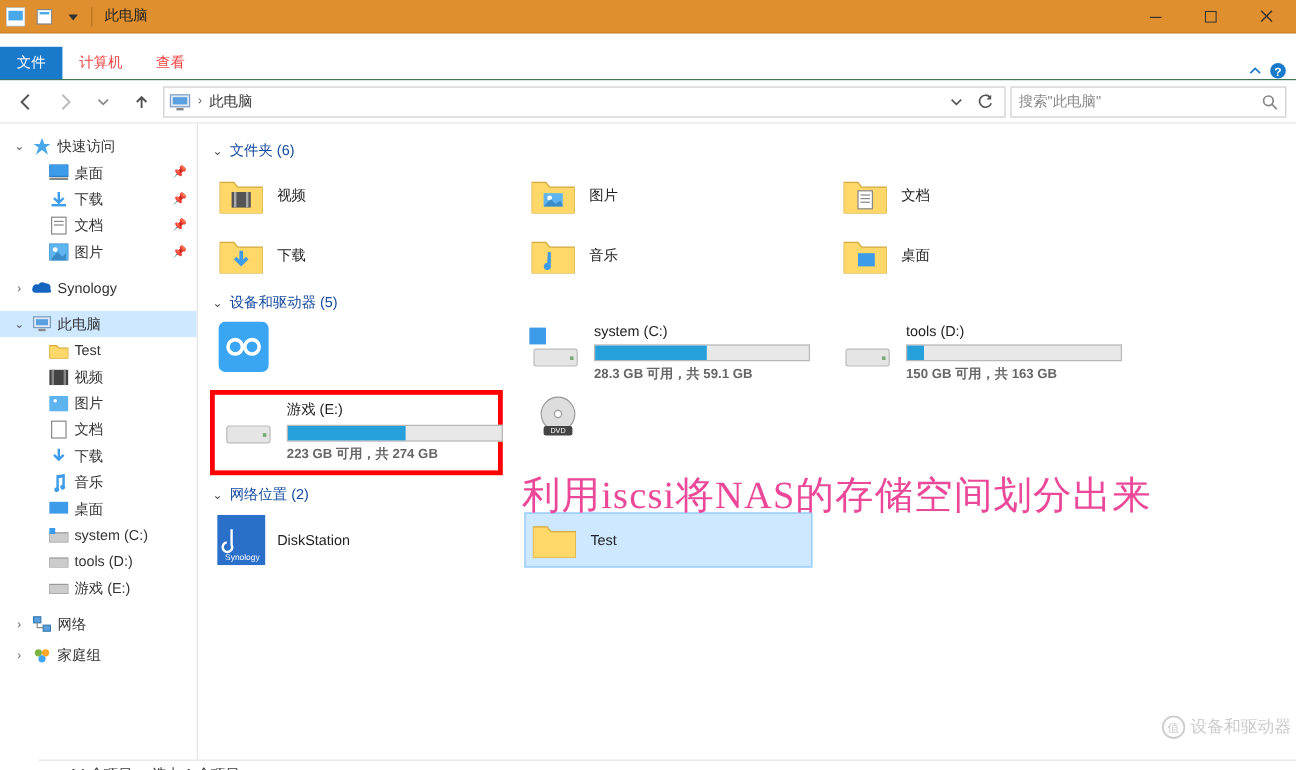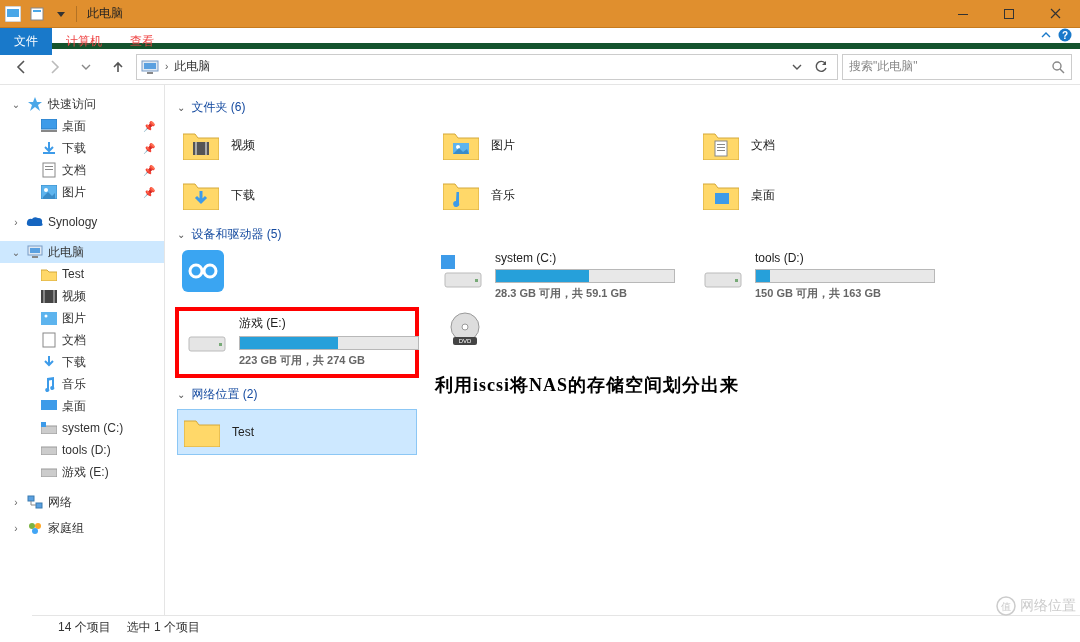--- a/index.html
+++ b/index.html
@@ -4,21 +4,21 @@
 <style>
   * { box-sizing: border-box; margin: 0; padding: 0; font-family: "Microsoft YaHei", "Segoe UI", sans-serif; }
   body { width: 1080px; height: 642px; background: #fff; overflow: hidden; font-size: 12px; color: #333; }
   .titlebar { height: 28px; background: #e08f2e; display: flex; align-items: center; padding: 0 2px; border-bottom: 1px solid #c77b1e; }
   .titlebar .icon-box { width: 22px; height: 20px; display: flex; align-items: center; justify-content: center; }
   .titlebar .qa { display: flex; align-items: center; gap: 2px; }
   .titlebar .sep { width: 1px; height: 16px; background: rgba(0,0,0,0.2); margin: 0 4px; }
   .titlebar .title { margin-left: 6px; color: #222; font-size: 12px; }
   .win-controls { margin-left: auto; display: flex; }
   .win-btn { width: 46px; height: 28px; display: flex; align-items: center; justify-content: center; color: #333; }
-  .ribbon-tabs { height: 21px; background: #fff; display: flex; align-items: flex-start; border-bottom: 6px solid #14532d; }
+  .ribbon-tabs { height: 39px; background: #fff; display: flex; align-items: flex-end; border-bottom: 1px solid #14532d; }
   .ribbon-tab { padding: 5px 14px; font-size: 12px; color: #ef4444; }
   .ribbon-tab.active { background: #1979ca; color: #fff; }
   .ribbon-collapse { margin-left: auto; display: flex; align-items: center; gap: 6px; padding-right: 8px; color: #1979ca; }
   .navbar { height: 36px; display: flex; align-items: center; padding: 4px 8px; gap: 4px; background: #fff; border-bottom: 1px solid #e5e5e5; }
   .nav-arrow { width: 28px; height: 24px; display: flex; align-items: center; justify-content: center; color: #888; }
   .nav-arrow.enabled { color: #333; }
   .addr { flex: 1; height: 26px; border: 1px solid #ccc; display: flex; align-items: center; padding: 0 4px; gap: 6px; }
   .addr-icons { display: flex; align-items: center; }
   .addr-icon-btn { width: 24px; height: 24px; display: flex; align-items: center; justify-content: center; color: #444; }
   .search { width: 230px; height: 26px; border: 1px solid #ccc; display: flex; align-items: center; padding: 0 6px; color: #888; justify-content: space-between; }
@@ -39,21 +39,21 @@
   .fitem .label { font-size: 12px; color: #222; }
   .folder-svg { width: 36px; height: 30px; }
   .drive-item { width: 240px; display: flex; align-items: flex-start; gap: 10px; padding: 2px 4px; }
   .drive-icon { width: 44px; height: 40px; display: flex; align-items: center; justify-content: center; flex-shrink: 0; }
   .drive-body { flex: 1; }
   .drive-name { font-size: 12px; color: #222; margin-bottom: 4px; }
   .drive-bar { width: 180px; height: 14px; border: 1px solid #b8b8b8; background: #e8e8e8; }
   .drive-fill { height: 100%; background: #26a0da; }
   .drive-info { font-size: 11px; color: #666; margin-top: 3px; font-weight: bold; }
   .red-box { border: 4px solid #f00; padding: 2px 2px 4px; margin-left: -2px; }
-  .annotation { position: absolute; color: #000000; font-family: "SimSun", serif; font-size: 18px; letter-spacing: 1px; font-weight: bold; }
+  .annotation { position: absolute; color: #ec4899; font-family: "SimSun", serif; font-size: 32px; letter-spacing: 1px; }
   .netitem.sel { background: #cde8ff; border: 1px solid #8cc7f5; }
   .statusbar { height: 23px; border-top: 1px solid #e5e5e5; display: flex; align-items: center; padding: 0 26px; font-size: 12px; color: #333; gap: 16px; margin-left: 32px; }
   .watermark { position: absolute; right: 4px; bottom: 26px; color: #ccc; font-size: 14px; display:flex; align-items:center; gap:4px;}
   svg { display: block; }
 </style>
 </head>
 <body>
 
 <div class="titlebar">
   <div class="qa">
@@ -514,20 +514,30 @@
       </div>
     </div>
 
     <span class="annotation" style="top:288px;left:270px">利用iscsi将NAS的存储空间划分出来</span>
 
     <div class="group-hdr">
         <span class="chev">⌄</span>
         <span>网络位置 (2)</span>
       </div>
     <div class="grid">
+      <div class="fitem">
+        <div class="big-icon">
+            <svg width="42" height="42">
+              <rect width="42" height="42" fill="#2a6fc9"></rect>
+              <path d="M12 12 L12 25 A4 4 0 1 1 8 23" stroke="#fff" fill="none" stroke-width="2"></path>
+              <text x="21" y="38" text-anchor="middle" fill="#fff" font-size="7">Synology</text>
+            </svg>
+          </div>
+        <span class="label">DiskStation</span>
+      </div>
       <div class="fitem netitem sel">
         <div class="big-icon">
             <svg class="folder-svg" viewBox="0 0 36 30">
               <path d="M0 4 L12 4 L15 8 L36 8 L36 30 L0 30 Z" fill="#ffd869" stroke="#d4a83a"></path>
             </svg>
           </div>
         <span class="label">Test</span>
       </div>
     </div>
   </div>
@@ -536,14 +546,14 @@
 <div class="statusbar">
   <span>14 个项目</span>
   <span>选中 1 个项目</span>
 </div>
 
 <div class="watermark">
   <svg width="20" height="20">
       <circle cx="10" cy="10" r="9" fill="none" stroke="#ccc" stroke-width="1.5"></circle>
       <text x="10" y="14" text-anchor="middle" fill="#ccc" font-size="10">值</text>
     </svg>
-  <span>网络位置</span>
+  <span>设备和驱动器</span>
 </div>
 
 </body></html>

